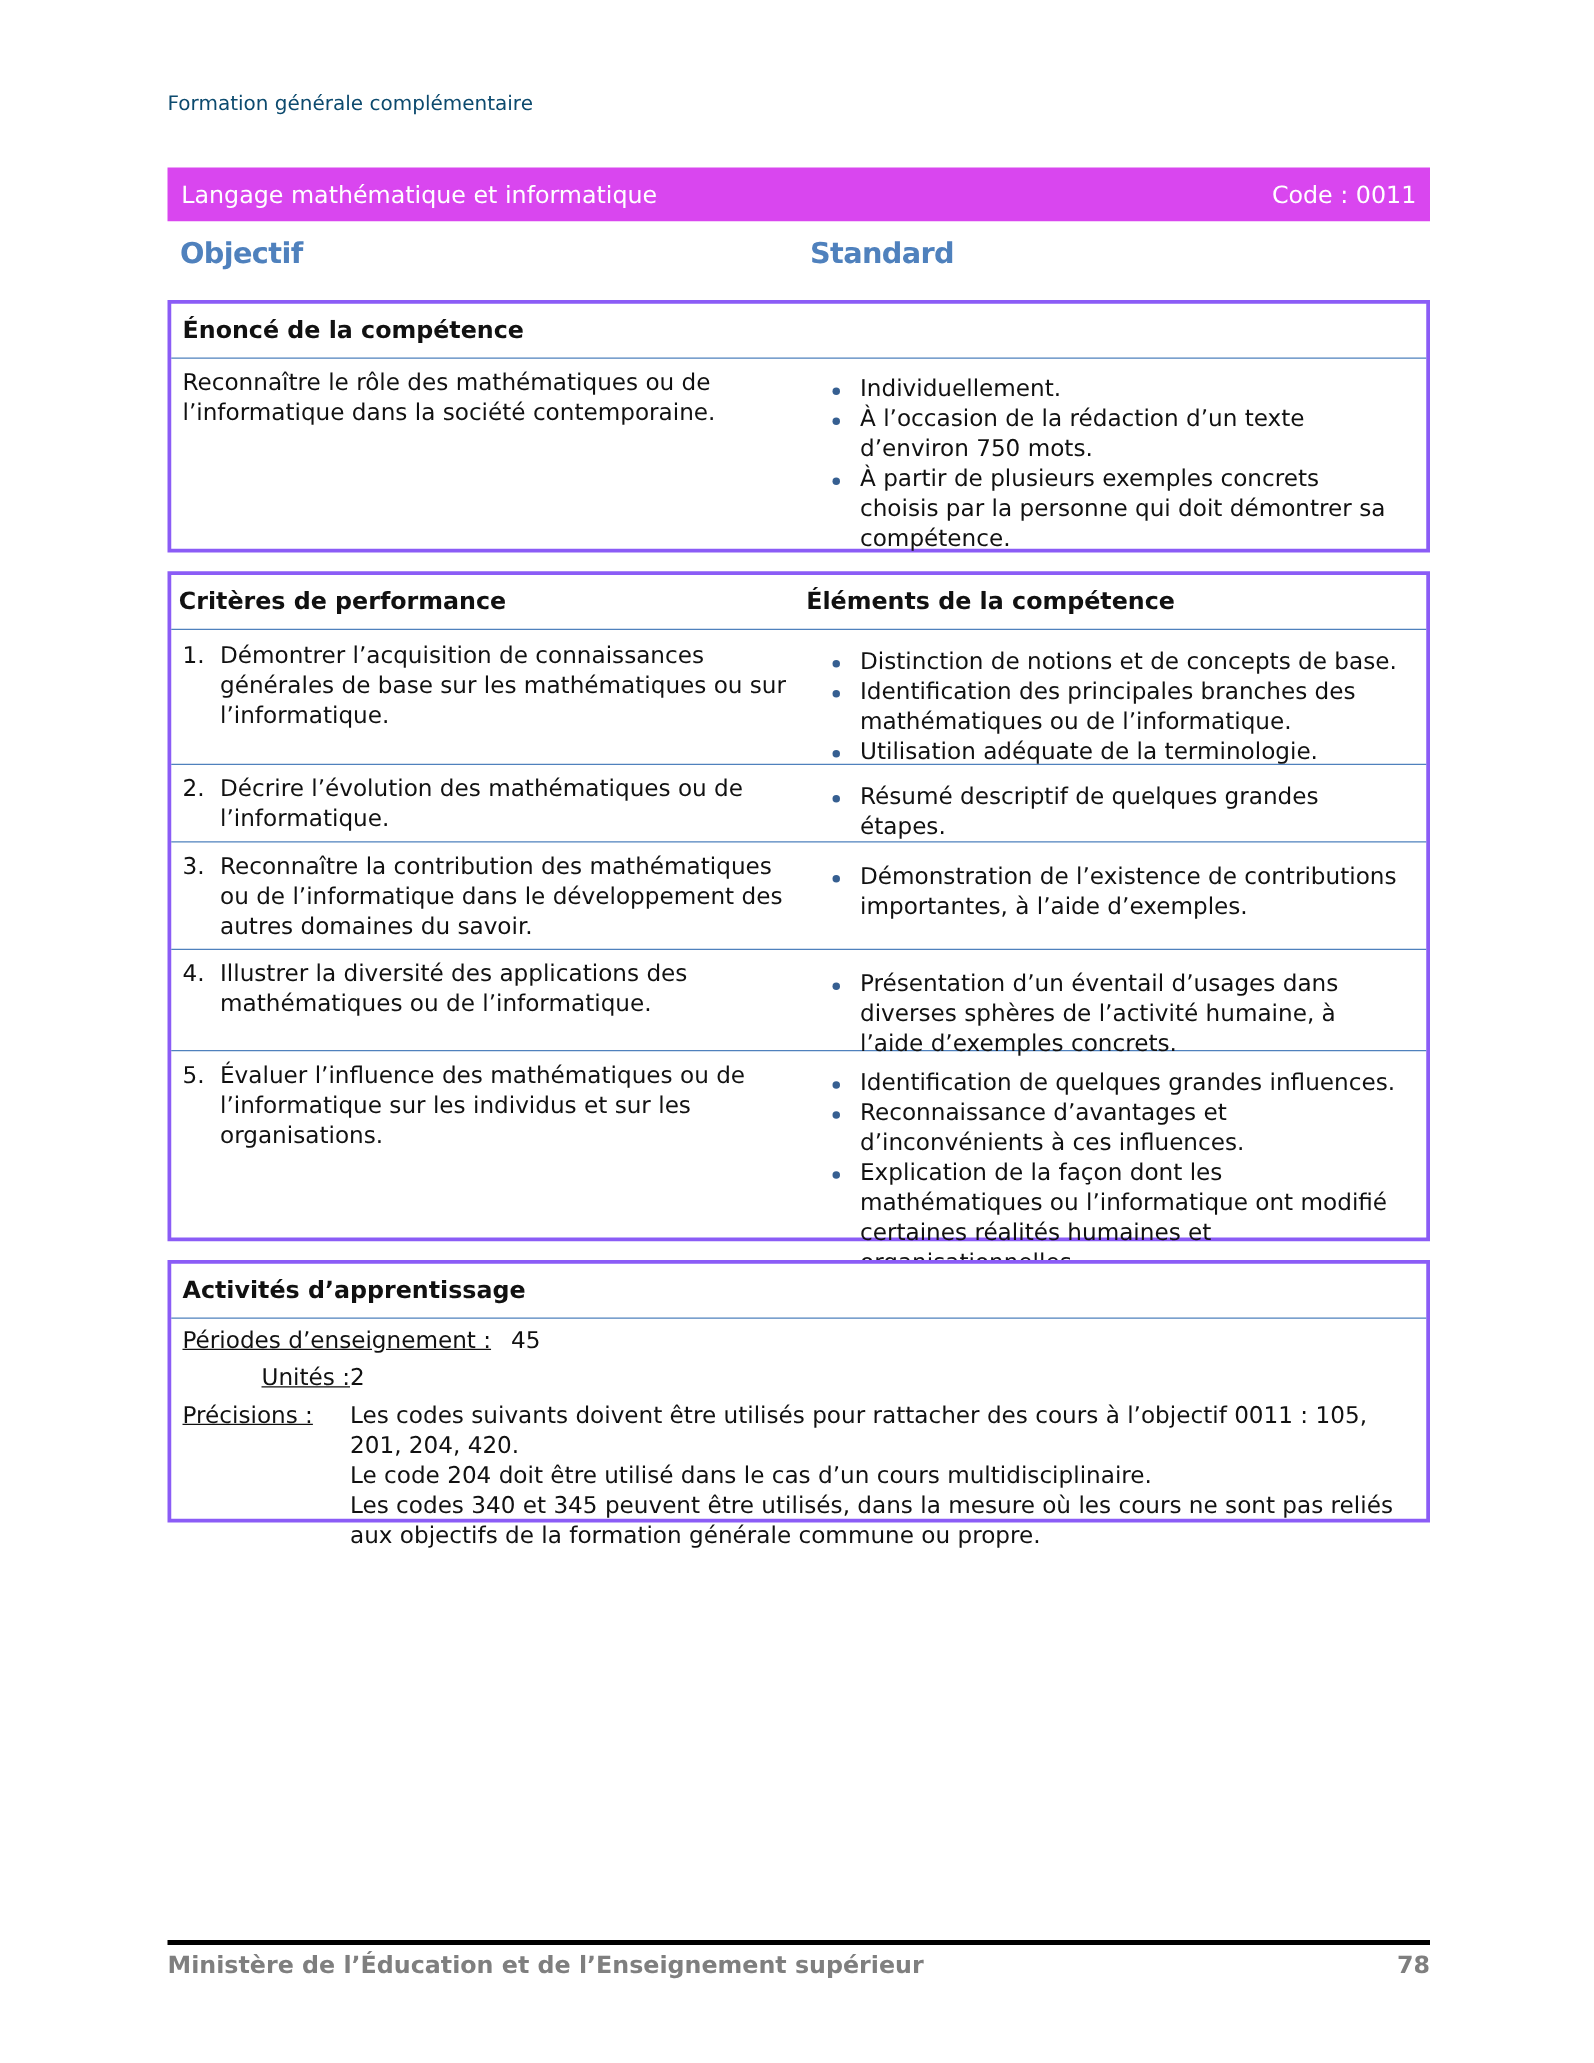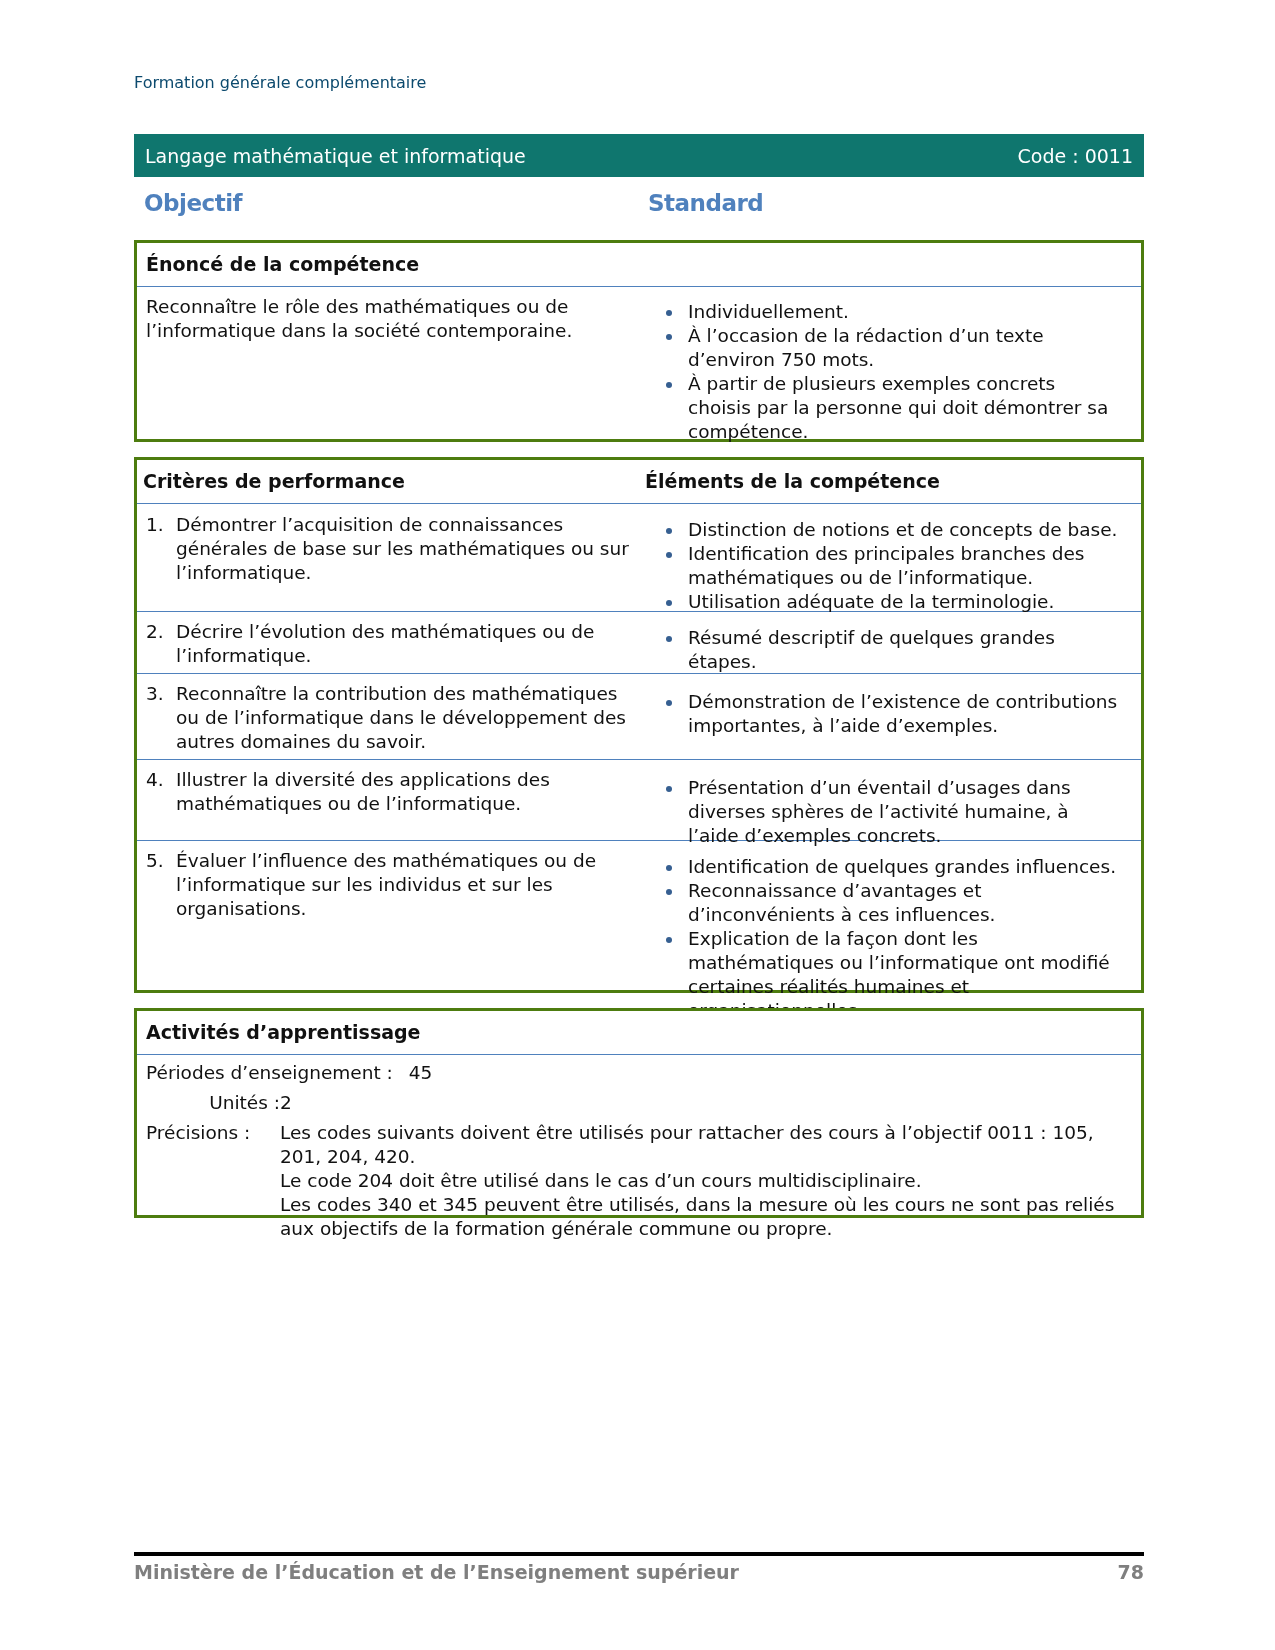--- a/index.html
+++ b/index.html
@@ -1,37 +1,37 @@
 <!DOCTYPE html>
 <html><head>
 <meta charset="utf-8">
 <style>
   html, body { margin:0; padding:0; background:#ffffff; }
   body { width:1275px; height:1650px; position:relative; font-family:"DejaVu Sans", sans-serif; color:#111; }
   .page { position:absolute; left:134px; top:0; width:1010px; }
   .running-head { position:absolute; top:73px; left:0; font-size:16px; color:#0c4a6e; }
-  .title-bar { position:absolute; top:134px; left:0; width:1010px; height:43px; background:#0f766e; color:#fff; display:flex; align-items:center; justify-content:space-between; box-sizing:border-box; padding:0 11px; font-size:19px; }
+  .title-bar { position:absolute; top:134px; left:0; width:1010px; height:43px; background:#d946ef; color:#fff; display:flex; align-items:center; justify-content:space-between; box-sizing:border-box; padding:0 11px; font-size:19px; }
   .section-labels { position:absolute; top:190px; left:0; width:1010px; height:34px; }
   .section-labels span { position:absolute; font-family:"DejaVu Sans", sans-serif; font-weight:bold; font-size:23px; color:#4f81bd; letter-spacing:-0.5px; }
   .lbl-obj { left:10px; }
   .lbl-std { left:514px; }
-  .box { position:absolute; left:0; width:1010px; border:3px solid #4d7c0f; box-sizing:border-box; background:#fff; }
+  .box { position:absolute; left:0; width:1010px; border:3px solid #8b5cf6; box-sizing:border-box; background:#fff; }
   .row { display:flex; border-top:1px solid #4f81bd; }
   .row:first-child { border-top:none; }
   .cell { box-sizing:border-box; padding:6px 8px 4px 9px; font-size:18.5px; line-height:24px; }
   .cell.left { width:505px; }
   .cell.right { flex:1; padding-left:6px; }
   .hdr .cell { font-weight:bold; font-size:19px; padding-top:10px; padding-bottom:10px; line-height:23px; }
   ul.bul { list-style:none; margin:10px; padding:0; }
   ul.bul li { position:relative; padding-left:30px; }
   ul.bul li::before { content:""; position:absolute; left:8px; top:10px; width:6px; height:6px; border-radius:50%; background:#365f91; }
   .num { display:flex; }
   .num .n { width:30px; flex:none; }
   .act-row { display:flex; font-size:18.5px; line-height:24px; }
-  .act-label { flex:none; }
+  .act-label { flex:none;text-decoration:underline; }
   .footer-rule { position:absolute; top:1552px; left:134px; width:1010px; height:4px; background:#000; }
   .footer { position:absolute; top:1561px; left:134px; width:1010px; display:flex; justify-content:space-between; font-size:19px; font-weight:bold; color:#7f7f7f; }
 </style>
 </head>
 <body>
 
 <div class="page">
   <div class="running-head">Formation générale complémentaire</div>
 
   <div class="title-bar">

